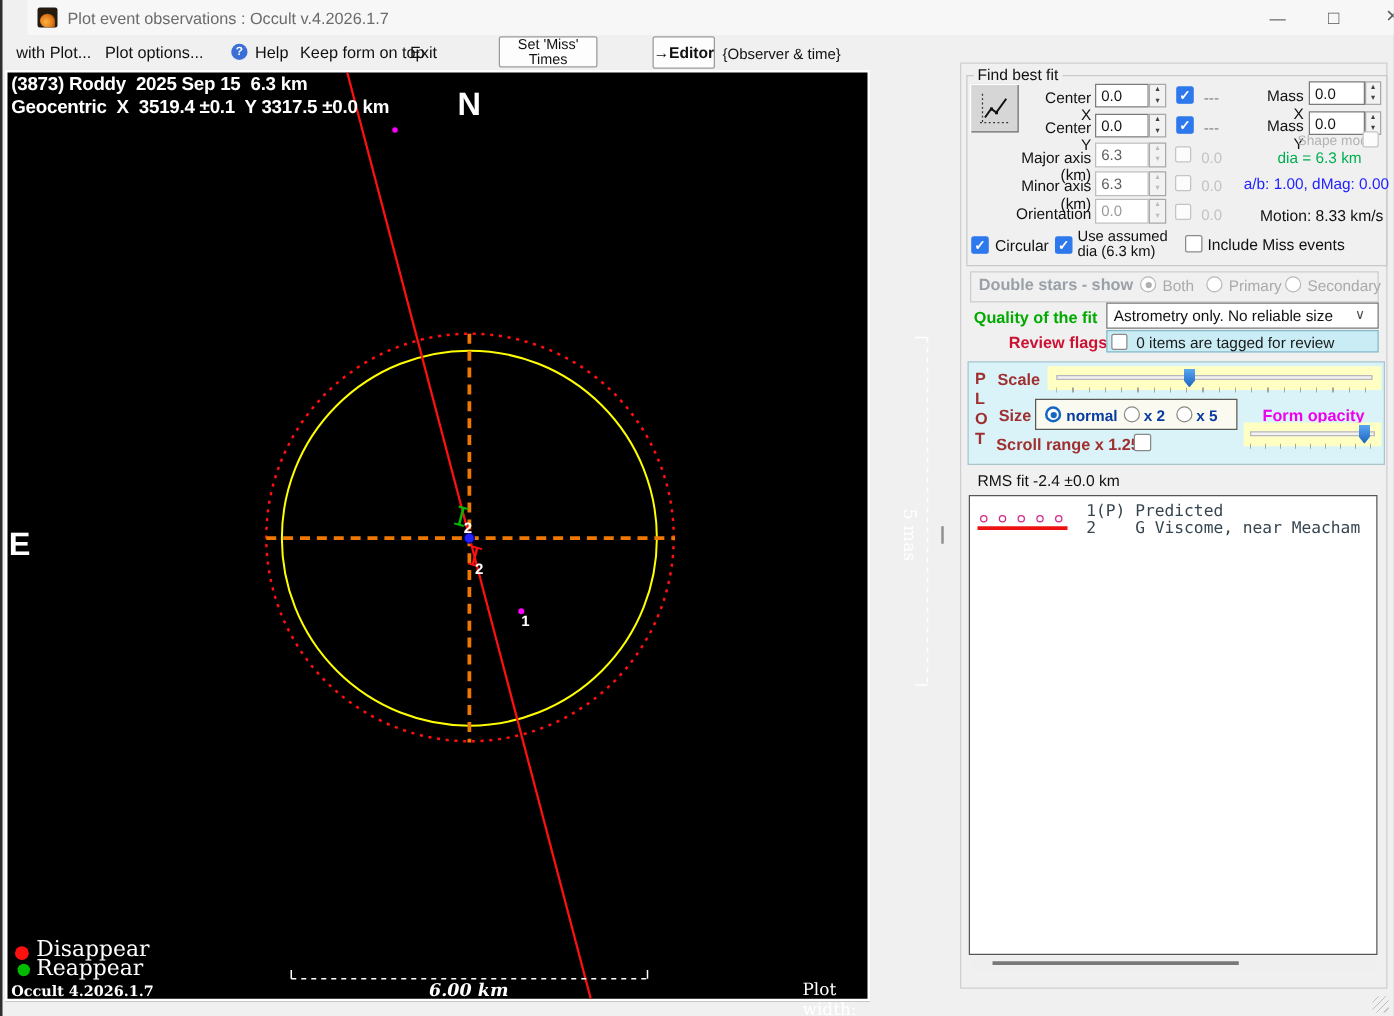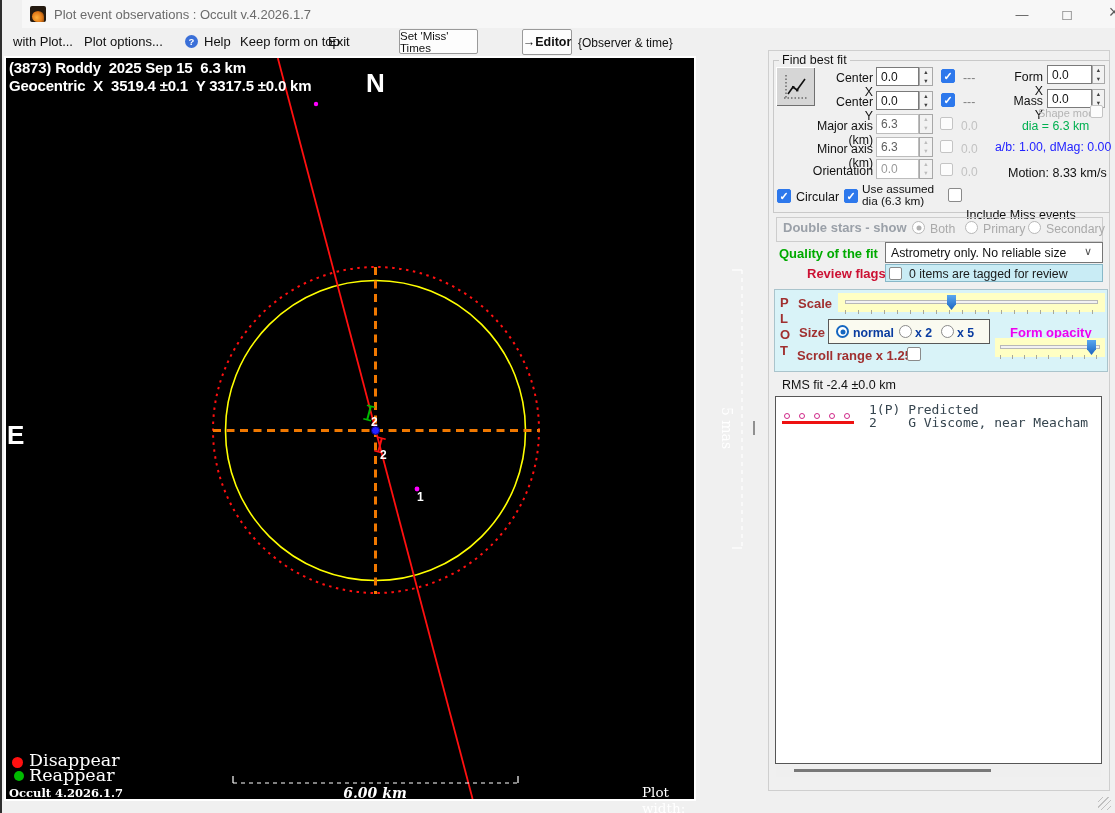--- a/index.html
+++ b/index.html
@@ -8,21 +8,21 @@
   .abs{position:absolute;}
   .pre{white-space:pre;}
   
   #titlebar{left:0;top:0;width:1115px;height:28px;background:#f7f7f7;margin-left:22px;}
   .win-title{font-size:13px;color:#6b6b6b;}
   .winbtn{width:34px;height:20px;display:flex;align-items:center;justify-content:center;
           color:#5a5a5a;font-size:13px;}
   
   .menu-item{font-size:13px;color:#111;}
   .tool-btn{background:#fdfdfd;border:1px solid #9a9a9a;border-radius:2px;display:flex;
-            align-items:center;justify-content:center;font-size:11.5px;color:#111;}
+            align-items:center;justify-content:center;font-size:11.5px;color:#111;text-align:center;}
   
   #plot-frame{left:4px;top:56px;width:692px;height:745px;border:2px solid #ffffff;
               background:#000;box-sizing:border-box;}
   .pw{color:#fff;}
   .phdr{font-size:15px;font-weight:bold;letter-spacing:-0.2px;}
   .serif{font-family:"DejaVu Serif",serif;}
   .cardinal{font-size:26px;font-weight:bold;}
   .mlabel{font-size:12px;font-weight:bold;}
   
   .grouplab{font-size:12.5px;color:#111;background:#f0f0f0;padding:0 3px;}
@@ -151,21 +151,21 @@
   </div>
 
   <div class="abs lab" style="left:825px;top:71px;width:48px;text-align:right;">Center X</div>
   <div class="abs field" style="left:876px;top:67px;width:43px;height:19px;">0.0</div>
   <div class="abs spin" style="left:919px;top:67px;width:14px;height:19px;">
     <span>▴</span>
       <span>▾</span>
   </div>
   <div class="abs cb on" style="left:941px;top:69px;width:14px;height:14px;">✓</div>
   <div class="abs lab" style="left:963px;top:71px;color:#808080;">---</div>
-  <div class="abs lab" style="left:1005px;top:70px;width:38px;text-align:right;">Form X</div>
+  <div class="abs lab" style="left:1005px;top:70px;width:38px;text-align:right;">Mass X</div>
   <div class="abs field" style="left:1047px;top:65px;width:45px;height:19px;">0.0</div>
   <div class="abs spin" style="left:1092px;top:65px;width:13px;height:19px;">
     <span>▴</span>
       <span>▾</span>
   </div>
 
   <div class="abs lab" style="left:825px;top:95px;width:48px;text-align:right;">Center Y</div>
   <div class="abs field" style="left:876px;top:91px;width:43px;height:19px;">0.0</div>
   <div class="abs spin" style="left:919px;top:91px;width:14px;height:19px;">
     <span>▴</span>
@@ -214,21 +214,21 @@
   <div class="abs" style="left:1008px;top:166px;font-size:12.5px;color:#111;">Motion: 8.33 km/s</div>
 
   <div class="abs cb on" style="left:777px;top:189px;width:14px;height:14px;">✓</div>
   <div class="abs lab" style="left:796px;top:190px;font-size:12.5px;">Circular</div>
   <div class="abs cb on" style="left:844px;top:189px;width:14px;height:14px;">✓</div>
   <div class="abs" style="left:862px;top:183px;font-size:11.8px;line-height:12px;color:#111;">
     <div>Use assumed</div>
     <div>dia (6.3 km)</div>
   </div>
   <div class="abs cb off" style="left:948px;top:188px;width:14px;height:14px;"></div>
-  <div class="abs lab" style="left:966px;top:189px;font-size:12.5px;margin-top:19px;">Include Miss events</div>
+  <div class="abs lab" style="left:966px;top:189px;font-size:12.5px;">Include Miss events</div>
 
   <div class="abs" style="left:776px;top:217px;width:325px;height:23px;border:1px solid #cdcdcd;"></div>
   <div class="abs" style="left:783px;top:220px;font-size:13px;font-weight:bold;color:#9aa0a8;">Double stars - show</div>
   <div class="radio" style="left:912px;top:221px;width:13px;height:13px;border:1px solid #b8b8b8;">
       <span class="dot" style="width:5px;height:5px;background:#b0b0b0;"></span>
     </div>
   <div class="abs" style="left:930px;top:222px;font-size:12.3px;color:#aaaaaa;">Both</div>
   <div class="radio" style="left:965px;top:221px;width:13px;height:13px;border:1px solid #b8b8b8;"></div>
   <div class="abs" style="left:983px;top:222px;font-size:12.3px;color:#aaaaaa;">Primary</div>
   <div class="radio" style="left:1028px;top:221px;width:13px;height:13px;border:1px solid #b8b8b8;"></div>

